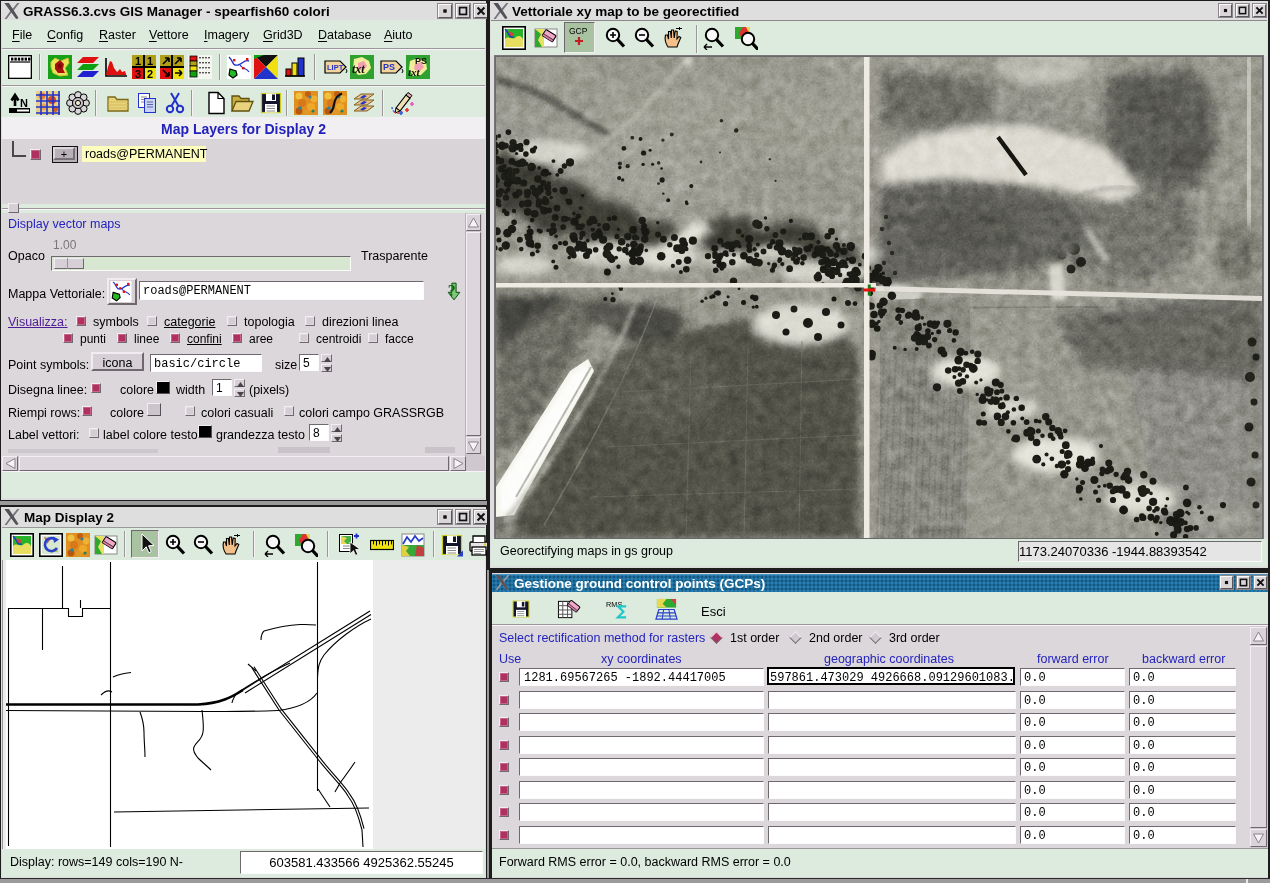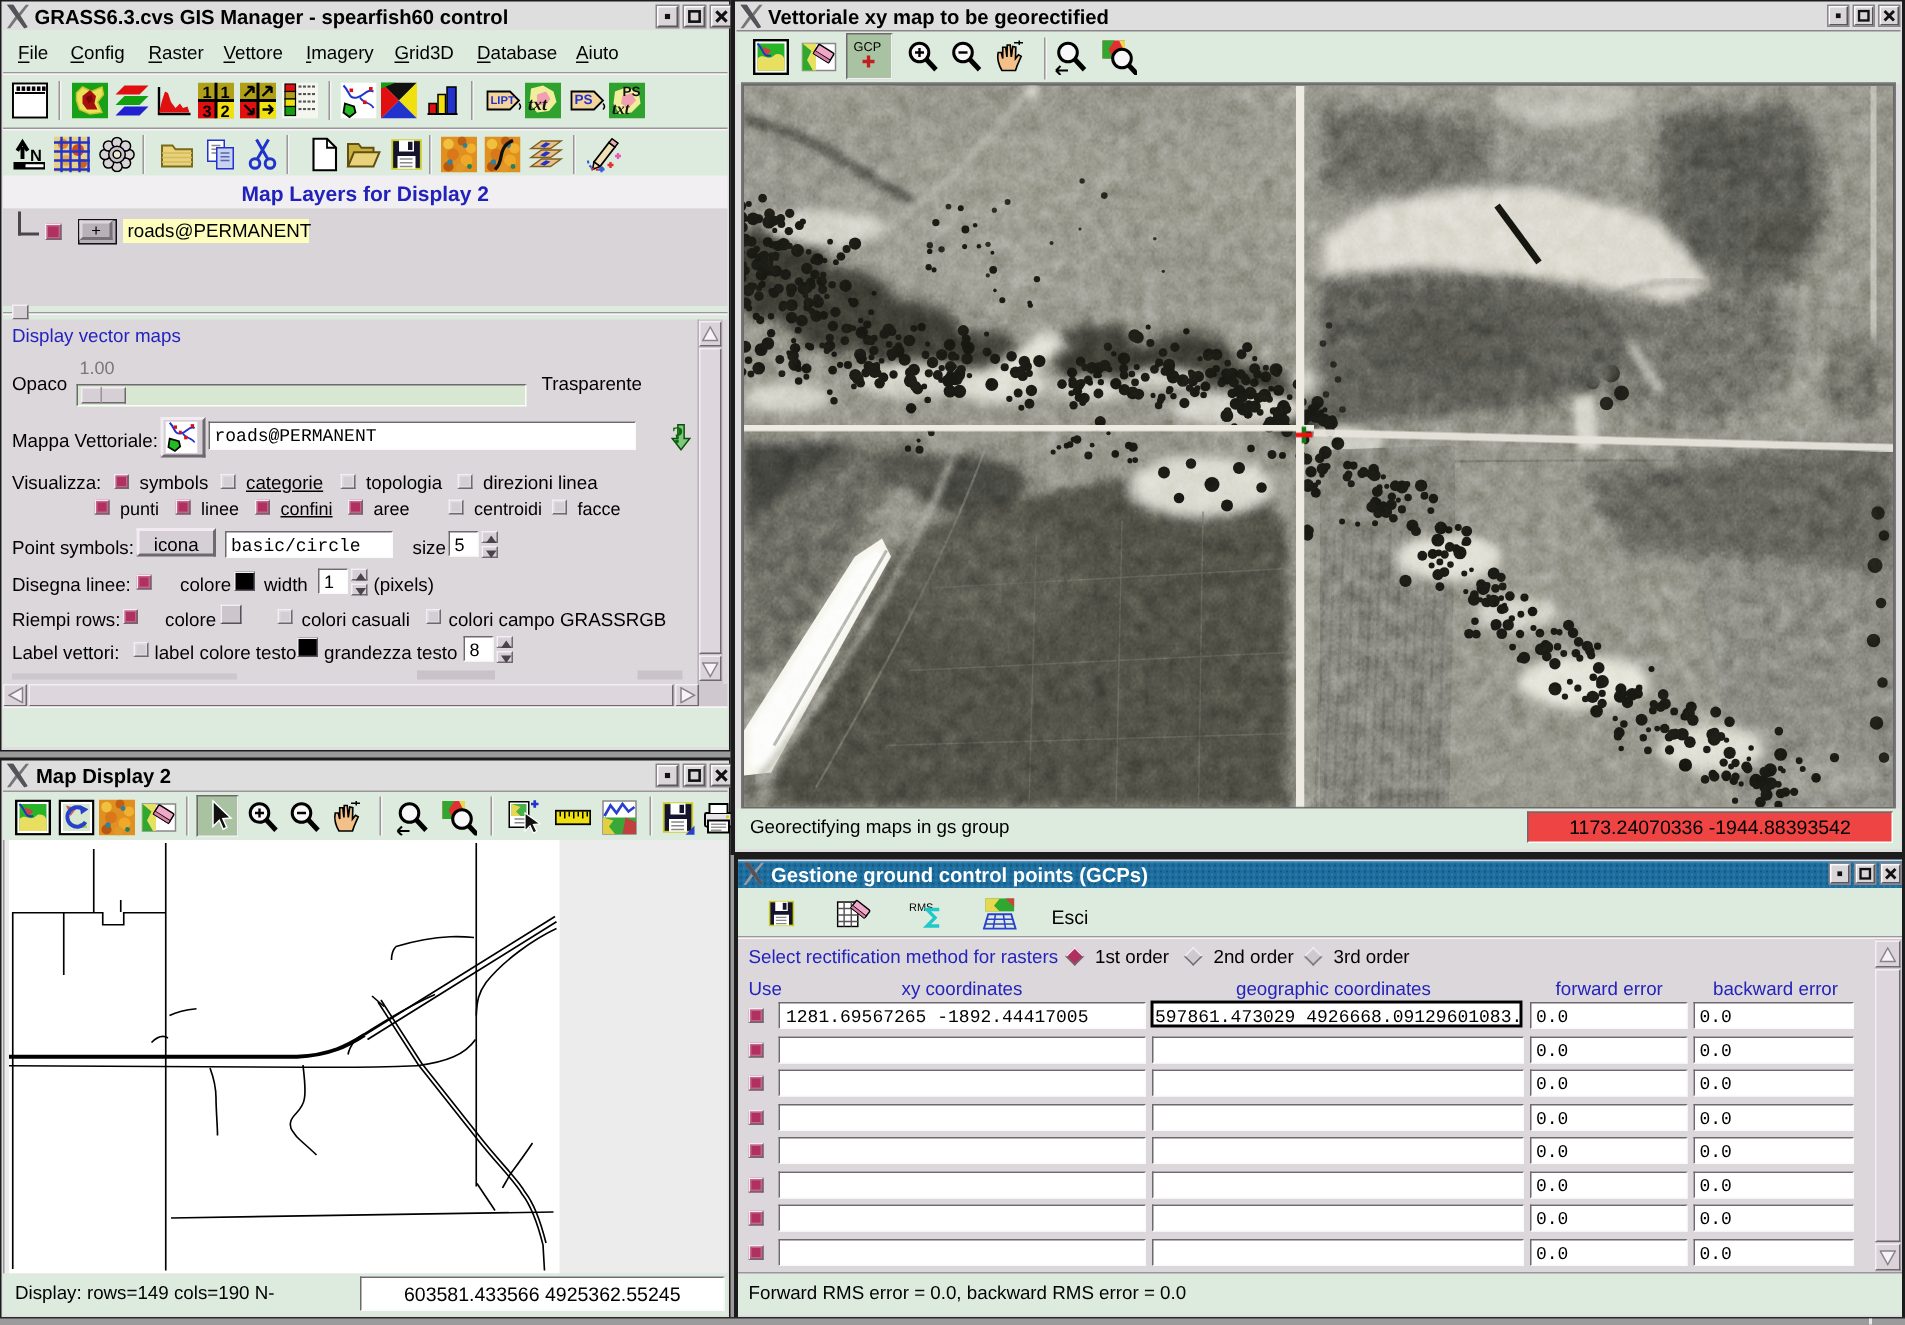--- a/index.html
+++ b/index.html
@@ -1,20 +1,20 @@
 <!DOCTYPE html>
 <html><head><meta charset="utf-8"><style>html,body{margin:0;padding:0;background:#9a9a9a}body{width:1270px;height:883px;position:relative;overflow:hidden;font-family:'Liberation Sans',sans-serif}.abs{position:absolute;box-sizing:border-box}.txt{white-space:nowrap;line-height:1.15}u{text-underline-offset:2px}</style></head><body>
 <div class="abs " style="left:0px;top:0px;width:487px;height:501px;background:#1c1c1c"></div>
 <div class="abs " style="left:1px;top:1px;width:485px;height:499px;background:#dedede"></div>
 <div class="abs " style="left:2px;top:2px;width:483px;height:18px;background:#dedede"></div>
 <svg class="abs" style="left:3px;top:3px;" width="18" height="16" viewBox="0 0 16 15">
     <path d="M1,0 L5,0 L8.5,5.5 L13,0 L15,0 L9.6,7 L14,14 L12,15 L7.5,9 L3,15 L1,15 L6.4,7.4 Z" fill="#77757a"></path>
     <path d="M1,0 L5,0 L14,14 L12,15 Z" fill="#55535a"></path>
   </svg>
-<div class="abs txt " style="left:23px;top:4px;font:bold 13.5px 'Liberation Sans',sans-serif;color:#000;">GRASS6.3.cvs GIS Manager - spearfish60 control</div>
+<div class="abs txt " style="left:23px;top:4px;font:bold 13.5px 'Liberation Sans',sans-serif;color:#000;">GRASS6.3.cvs GIS Manager - spearfish60 colori</div>
 <div class="abs " style="left:438px;top:4px;width:14px;height:14px;background:#d9d5d9;border:1px solid;border-color:#fbfbfb #5a565a #5a565a #fbfbfb;outline:1px solid #8a868a"></div>
 <svg class="abs" style="left:439px;top:5px;" width="12" height="12" viewBox="0 0 14 14">
     <rect x="5" y="5" width="4" height="4" fill="#111"></rect>
   </svg>
 <div class="abs " style="left:456px;top:4px;width:14px;height:14px;background:#d9d5d9;border:1px solid;border-color:#fbfbfb #5a565a #5a565a #fbfbfb;outline:1px solid #8a868a"></div>
 <svg class="abs" style="left:457px;top:5px;" width="12" height="12" viewBox="0 0 14 14">
     <rect x="3" y="3" width="8" height="8" fill="none" stroke="#111" stroke-width="2"></rect>
   </svg>
 <div class="abs " style="left:474px;top:4px;width:14px;height:14px;background:#d9d5d9;border:1px solid;border-color:#fbfbfb #5a565a #5a565a #fbfbfb;outline:1px solid #8a868a"></div>
 <svg class="abs" style="left:475px;top:5px;" width="12" height="12" viewBox="0 0 14 14">
@@ -291,21 +291,21 @@
     <rect x="6" y="3" width="2.6" height="2.6" fill="#e01010"></rect>
     <rect x="14" y="11" width="2.6" height="2.6" fill="#e01010"></rect>
     <rect x="19" y="2" width="2.6" height="2.6" fill="#e01010"></rect>
     <rect x="10" y="7" width="2.2" height="2.2" fill="#e01010"></rect>
   </svg>
 <div class="abs " style="left:139px;top:281px;width:285px;height:19px;background:#fff;border:1px solid;border-color:#6f696f #fbfbfb #fbfbfb #6f696f;overflow:hidden;font:12px 'Liberation Mono',monospace;line-height:19px;padding-left:3px;white-space:nowrap">roads@PERMANENT</div>
 <svg class="abs" style="left:444px;top:278px;" width="20" height="27" viewBox="0 0 24 24">
     <path d="M5,13 L9.5,13 9.5,2 14.5,2 14.5,13 19,13 12,22 Z" fill="#7ec87e" stroke="#0a500a" stroke-width="1.2"></path>
     <text x="4.5" y="17" font-size="19" font-family="Liberation Serif" font-weight="bold" fill="#0d6b0d">?</text>
   </svg>
-<div class="abs txt " style="left:8px;top:315px;font:normal 12.5px 'Liberation Sans',sans-serif;color:#000000;">Visualizza:</div>
+<div class="abs txt " style="left:8px;top:315px;font:normal 12.5px 'Liberation Sans',sans-serif;color:#4c1d95;text-decoration:underline;">Visualizza:</div>
 <div class="abs " style="left:76px;top:316px;width:10px;height:10px;background:#b03060;border:1px solid;border-color:#f4eef4 #6f696f #6f696f #f4eef4;box-shadow:inset 0 0 0 1px rgba(255,255,255,0.25)"></div>
 <div class="abs txt " style="left:93px;top:315px;font:normal 12.5px 'Liberation Sans',sans-serif;color:#000;">symbols</div>
 <div class="abs " style="left:147px;top:316px;width:10px;height:10px;background:#d4ced4;border:1px solid;border-color:#f4eef4 #6f696f #6f696f #f4eef4;box-shadow:inset 0 0 0 1px rgba(255,255,255,0.25)"></div>
 <div class="abs txt " style="left:164px;top:315px;font:normal 12.5px 'Liberation Sans',sans-serif;color:#000;text-decoration:underline;">categorie</div>
 <div class="abs " style="left:227px;top:316px;width:10px;height:10px;background:#d4ced4;border:1px solid;border-color:#f4eef4 #6f696f #6f696f #f4eef4;box-shadow:inset 0 0 0 1px rgba(255,255,255,0.25)"></div>
 <div class="abs txt " style="left:244px;top:315px;font:normal 12.5px 'Liberation Sans',sans-serif;color:#000;">topologia</div>
 <div class="abs " style="left:305px;top:316px;width:10px;height:10px;background:#d4ced4;border:1px solid;border-color:#f4eef4 #6f696f #6f696f #f4eef4;box-shadow:inset 0 0 0 1px rgba(255,255,255,0.25)"></div>
 <div class="abs txt " style="left:322px;top:315px;font:normal 12.5px 'Liberation Sans',sans-serif;color:#000;">direzioni linea</div>
 <div class="abs " style="left:63px;top:333px;width:10px;height:10px;background:#b03060;border:1px solid;border-color:#f4eef4 #6f696f #6f696f #f4eef4;box-shadow:inset 0 0 0 1px rgba(255,255,255,0.25)"></div>
 <div class="abs txt " style="left:80px;top:332px;font:normal 12px 'Liberation Sans',sans-serif;color:#000;">punti</div>
@@ -1547,21 +1547,21 @@
       <rect width="766" height="481" filter="url(#nzf)" style="mix-blend-mode:overlay" opacity="0.26"></rect>
       <rect x="0" y="226" width="380" height="4.5" fill="#edebe2"></rect>
       <path d="M380,229 L766,239 766,244 380,234 Z" fill="#e6e4db" opacity="0.95"></path>
       <rect x="368" y="0" width="5.5" height="481" fill="#edebe2"></rect>
       <rect x="371.8" y="227.5" width="3" height="11" fill="#157a15"></rect>
       <rect x="368" y="231.5" width="11" height="3" fill="#ee1010"></rect>
     </svg>
   </div>
 <div class="abs " style="left:491px;top:539px;width:776px;height:27px;background:#dcebde"></div>
 <div class="abs txt " style="left:500px;top:544px;font:normal 12.5px 'Liberation Sans',sans-serif;color:#000;">Georectifying maps in gs group</div>
-<div class="abs " style="left:1018px;top:541px;width:244px;height:21px;background:#ef4444;border:1px solid;border-color:#6f696f #fbfbfb #fbfbfb #6f696f;font:13px 'Liberation Sans',sans-serif;line-height:19px;text-align:center">1173.24070336 -1944.88393542</div>
+<div class="abs " style="left:1018px;top:541px;width:244px;height:21px;background:#e5e5e5;border:1px solid;border-color:#6f696f #fbfbfb #fbfbfb #6f696f;font:13px 'Liberation Sans',sans-serif;line-height:19px;">1173.24070336 -1944.88393542</div>
 <div class="abs " style="left:489px;top:570px;width:781px;height:310px;background:#1c1c1c"></div>
 <div class="abs " style="left:492px;top:573px;width:776px;height:305px;background:#dcd7db"></div>
 <div class="abs " style="left:492px;top:574px;width:776px;height:18px;background:#1d6d9e;background-image:radial-gradient(#15587f 1px, rgba(0,0,0,0) 1px),radial-gradient(#2a7fb0 1px, rgba(0,0,0,0) 1px);background-size:4px 4px;background-position:0 0,2px 2px;border-top:1px solid #4793c2"></div>
 <svg class="abs" style="left:494px;top:575px;" width="17" height="15" viewBox="0 0 16 15">
     <path d="M1,0 L5,0 L8.5,5.5 L13,0 L15,0 L9.6,7 L14,14 L12,15 L7.5,9 L3,15 L1,15 L6.4,7.4 Z" fill="#9a98a0"></path>
     <path d="M1,0 L5,0 L14,14 L12,15 Z" fill="#55535a"></path>
   </svg>
 <div class="abs txt " style="left:514px;top:576px;font:bold 13.5px 'Liberation Sans',sans-serif;color:#fff;">Gestione ground control points (GCPs)</div>
 <div class="abs " style="left:1220px;top:576px;width:13px;height:13px;background:#d9d5d9;border:1px solid;border-color:#fbfbfb #5a565a #5a565a #fbfbfb;outline:1px solid #8a868a"></div>
 <svg class="abs" style="left:1221px;top:577px;" width="11" height="11" viewBox="0 0 14 14">

